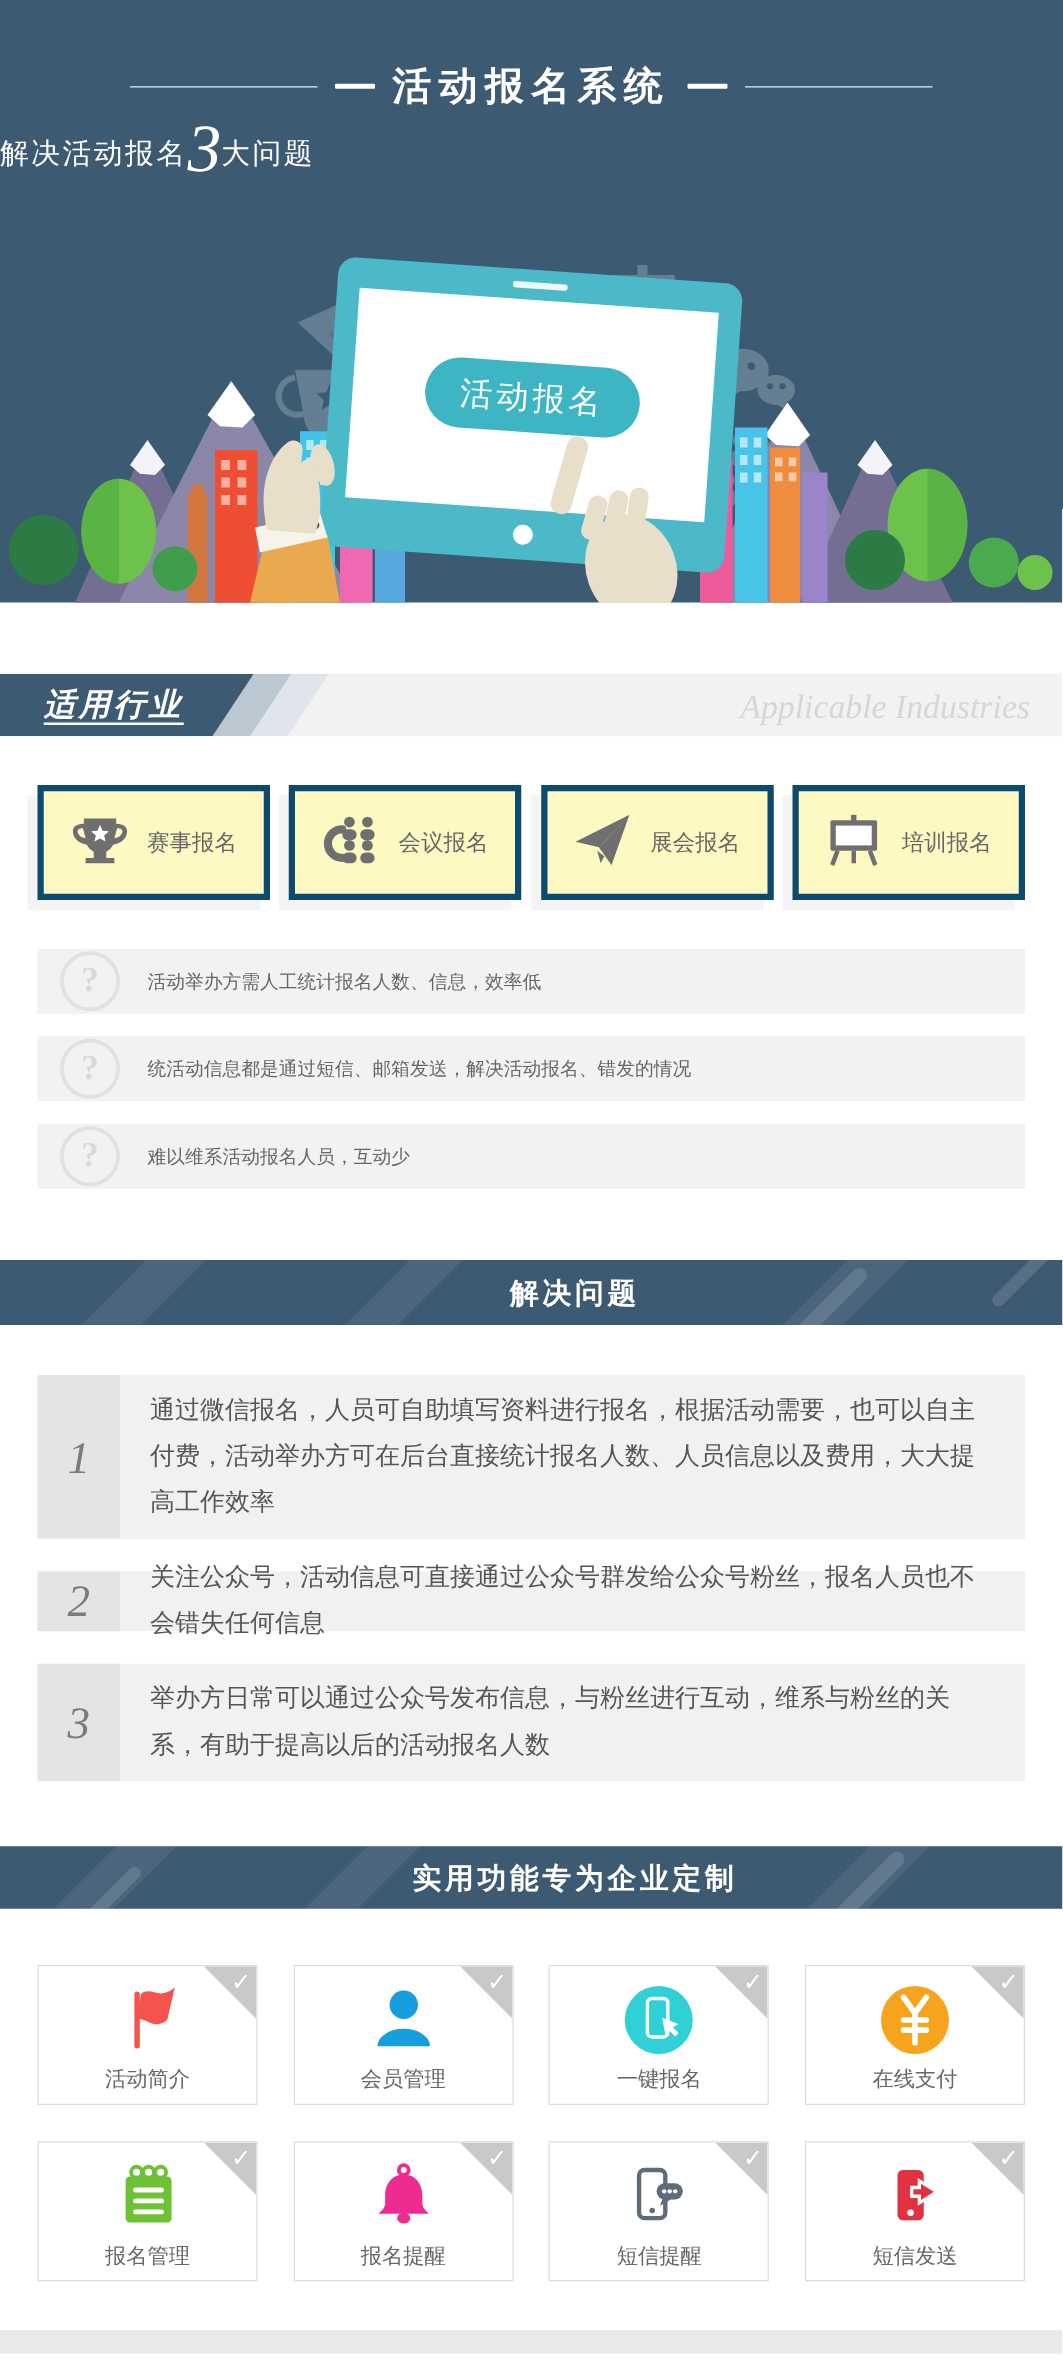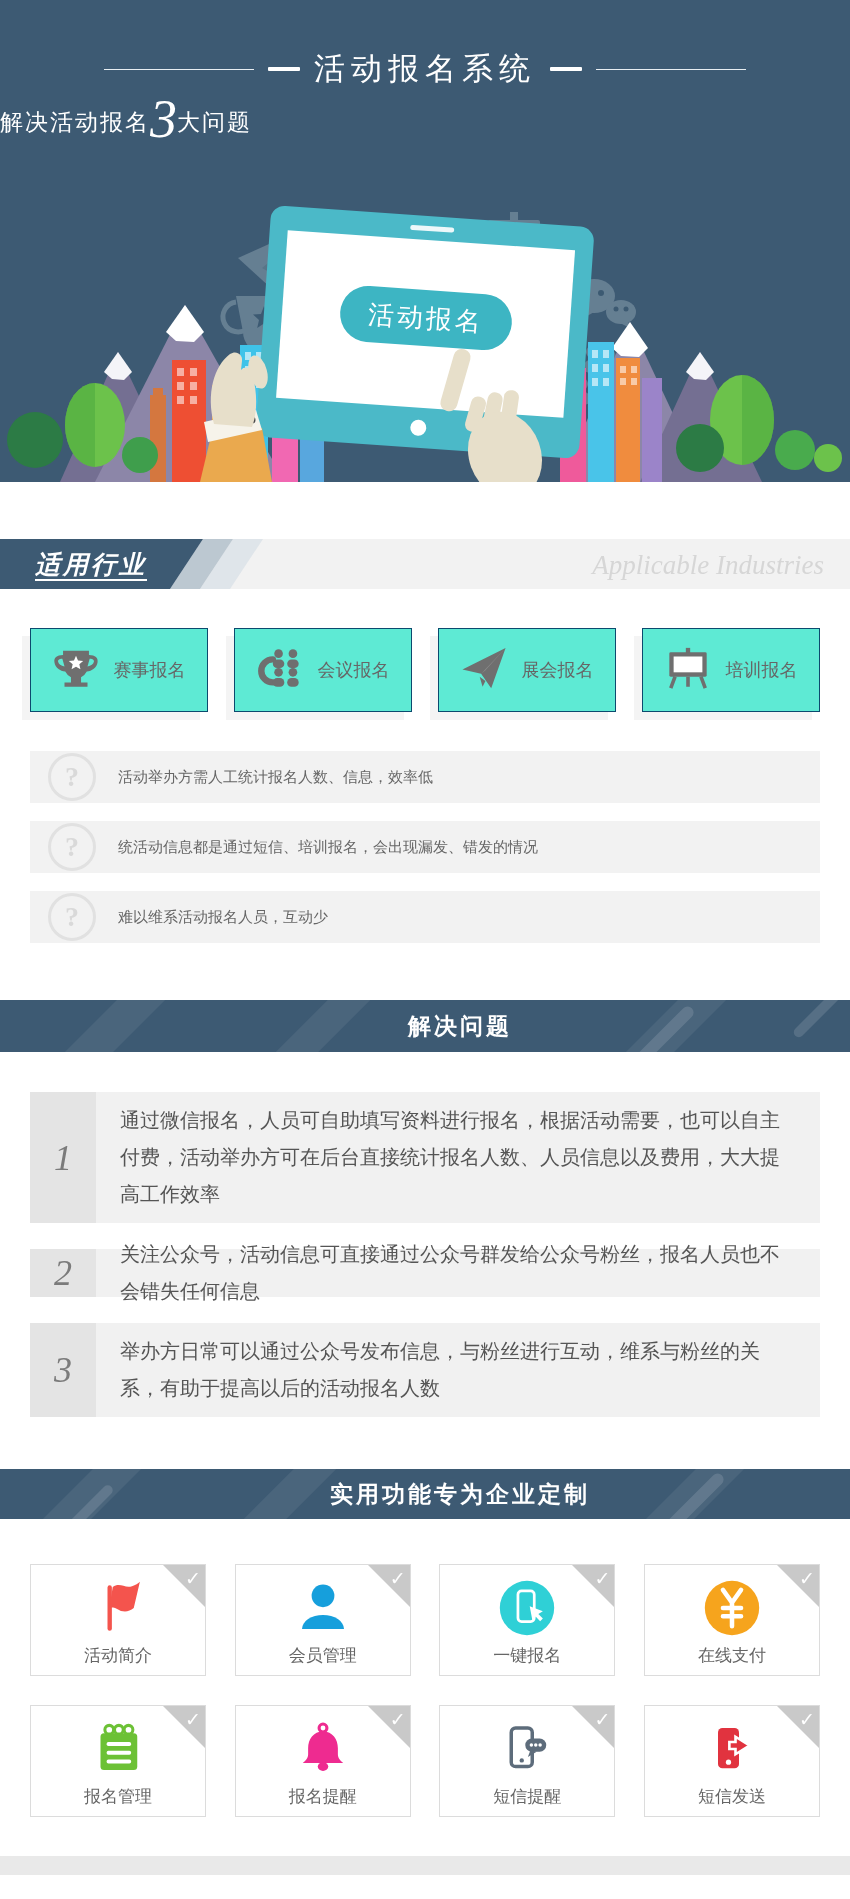--- a/index.html
+++ b/index.html
@@ -3,40 +3,40 @@
 <meta charset="utf-8">
 <style>
   html,body{margin:0;padding:0;background:#fff;}
   body{font-family:"Liberation Sans","DejaVu Sans",sans-serif;width:850px;}
   #page{width:850px;height:1899px;overflow:hidden;position:relative;background:#fff;}
 
   
   .hero{position:relative;width:850px;height:482px;background:#3d5a73;overflow:hidden;}
   .hero-art{position:absolute;left:0;top:0;width:850px;height:482px;}
   .hero-title-row{position:absolute;top:48px;left:0;width:100%;display:flex;align-items:center;justify-content:center;gap:14px;z-index:5;}
-  .hero-title{color:#fff;font-size:31px;font-weight:normal;letter-spacing:6px;white-space:nowrap;}
+  .hero-title{color:#fff;font-size:31px;font-weight:bold;letter-spacing:6px;white-space:nowrap;}
   .tline{height:1px;width:150px;background:#e8eef2;}
   .tdash{height:4px;width:32px;background:#fff;border-radius:1px;}
   .hero-sub{position:absolute;top:98px;left:0;width:100%;display:flex;align-items:center;justify-content:flex-start;color:#fff;z-index:5;}
   .hero-sub .pre,.hero-sub .suf{font-size:23px;letter-spacing:2px;}
   .hero-sub .num{font-family:"Liberation Serif","DejaVu Serif",serif;font-style:italic;font-size:54px;line-height:1;margin-top:-6px;}
 
   
   .sec-head{position:relative;width:850px;height:50px;background:#f2f2f2;}
   .sec-head .stripe2{position:absolute;inset:0;background:#dfe5ea;clip-path:polygon(233px 0,263px 0,230px 100%,200px 100%);}
   .sec-head .stripe1{position:absolute;inset:0;background:#bcc8d1;clip-path:polygon(203px 0,233px 0,200px 100%,170px 100%);}
   .sec-head .wedge{position:absolute;inset:0;background:#3d5a73;clip-path:polygon(0 0,203px 0,170px 100%,0 100%);}
   .sec-head .cn{position:absolute;left:35px;top:0;line-height:50px;color:#fff;font-size:25px;font-weight:bold;font-style:italic;letter-spacing:3px;text-decoration:underline;text-underline-offset:6px;text-decoration-thickness:2px;z-index:2;}
   .sec-head .en{position:absolute;right:26px;top:0;line-height:52px;color:#d6d6d6;font-size:27px;font-style:italic;font-family:"Liberation Serif","DejaVu Serif",serif;}
 
   .wrap{width:790px;margin:0 auto;}
 
   
   .ind-row{margin-top:39px;display:flex;justify-content:space-between;}
-  .ind-card{width:176px;height:82px;background:#5eead4;border:1px solid #0c4a6e;box-shadow:-8px 8px 0 rgba(0,0,0,0.045);display:flex;align-items:center;justify-content:center;gap:15px;}
+  .ind-card{width:176px;height:82px;background:#fef9c3;border:5px solid #0c4a6e;box-shadow:-8px 8px 0 rgba(0,0,0,0.045);display:flex;align-items:center;justify-content:center;gap:15px;}
   .ind-card .lbl{font-size:18px;color:#666;}
 
   
   .pain-list{margin-top:39px;}
   .pain-row{background:#f2f2f2;height:52px;display:flex;align-items:center;gap:22px;padding-left:18px;margin-bottom:18px;}
   .pain-row:last-child{margin-bottom:0;}
   .q-badge{width:42px;height:42px;border:3px solid #e1e1e1;border-radius:50%;color:#d9d9d9;font-size:28px;font-weight:bold;display:flex;align-items:center;justify-content:center;flex:none;font-family:"Liberation Serif","DejaVu Serif",serif;}
   .pain-text{font-size:15px;color:#666;}
 
   
@@ -309,21 +309,21 @@
 
 
   <div class="wrap">
     <div class="pain-list">
       <div class="pain-row">
         <span class="q-badge">?</span>
         <span class="pain-text">活动举办方需人工统计报名人数、信息，效率低</span>
       </div>
       <div class="pain-row">
         <span class="q-badge">?</span>
-        <span class="pain-text">统活动信息都是通过短信、培训报名，会出现漏发、错发的情况</span>
+        <span class="pain-text">统活动信息都是通过短信、邮箱发送，解决活动报名、错发的情况</span>
       </div>
       <div class="pain-row">
         <span class="q-badge">?</span>
         <span class="pain-text">难以维系活动报名人员，互动少</span>
       </div>
     </div>
   </div>
 
   <div class="band band1">
     <div class="streak" style="width:340px;height:34px;left:-60px;top:14px;"></div>

